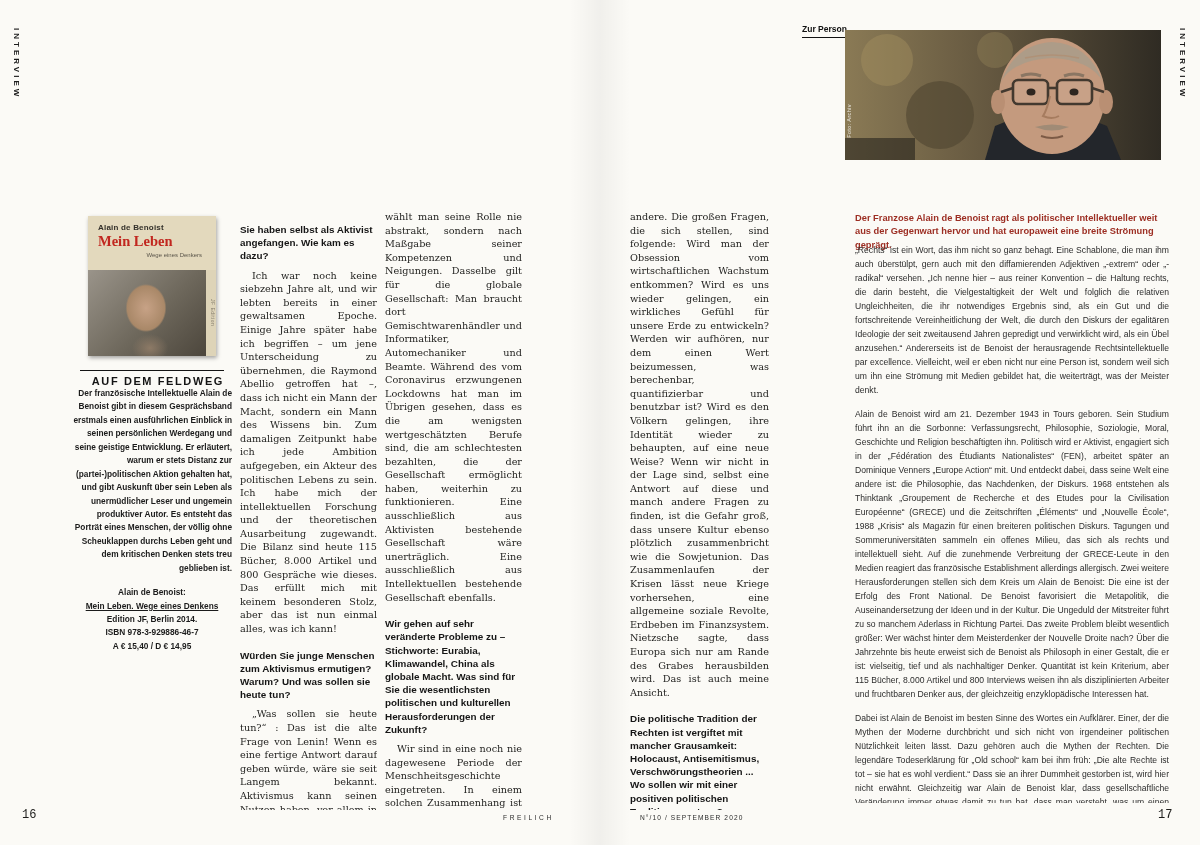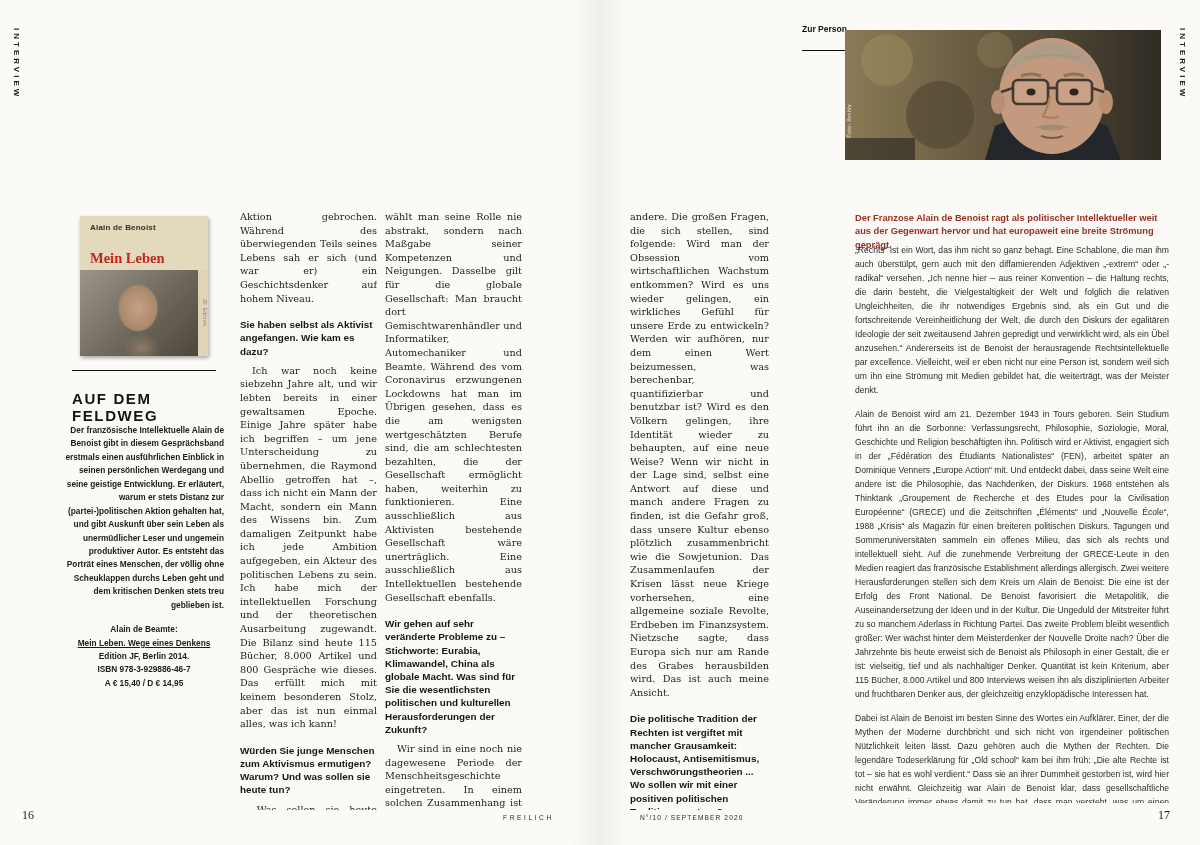--- a/index.html
+++ b/index.html
@@ -20,43 +20,43 @@
   }
   .vlabel.left  { left:12px;  top:28px; }
   .vlabel.right { left:1178px; top:28px; }
 
   
   .pull-quote {
     position:absolute; left:243px; top:20px; width:430px;
     font-family:"DejaVu Serif", serif; font-weight:bold;
     font-size:21.5px; line-height:31px; color:#1b1b19;
   }
-  .book-box { position:absolute; left:64px; top:216px; width:160px; }
+  .book-box { position:absolute; left:72px; top:216px; width:160px; }
   .book-cover {
     width:128px; height:140px; margin:0 auto; position:relative;
     box-shadow:1px 2px 4px rgba(0,0,0,0.35); overflow:hidden; background:#e3d9bd;
   }
   .cover-top { padding:7px 8px 0 10px; height:54px; }
   .cover-author { font-size:8px; font-weight:bold; color:#33302a; letter-spacing:.2px; }
-  .cover-title  { font-family:"Liberation Serif", serif; font-size:14.5px; font-weight:bold; color:#c1271f; margin-top:18px; }
+  .cover-title  { font-family:"Liberation Serif", serif; font-size:14.5px; font-weight:bold; color:#c1271f; margin-top:1px; }
   .cover-sub    { font-size:6px; color:#5a554a; text-align:right; margin-top:2px; line-height:1.3; padding-right:6px; }
   .cover-photo {
     position:absolute; left:0; top:54px; right:10px; bottom:0;
     background:
       radial-gradient(ellipse 34px 40px at 58px 38px, #c7a286 0%, #a98868 55%, rgba(0,0,0,0) 60%),
       radial-gradient(ellipse 26px 20px at 62px 78px, #8d7a66 0%, rgba(0,0,0,0) 70%),
       linear-gradient(135deg, #9a948a 0%, #6e685c 55%, #4c463c 100%);
   }
   .cover-spine {
     position:absolute; right:0; top:54px; bottom:0; width:10px; background:#ded4b8;
     writing-mode:vertical-rl; font-size:5px; color:#8a8170; text-align:center; letter-spacing:.5px;
   }
   .book-heading {
-    margin:14px 8px 0 8px; border-top:1.6px solid #141414; padding-top:19px;
-    text-align:left; font-size:15px; font-weight:bold; letter-spacing:1.6px; color:#141414;
+    margin:14px 8px 0 8px; border-top:1.6px solid #141414; padding-top:4px;
+    text-align:right; font-size:11px; font-weight:bold; letter-spacing:1.6px; color:#141414;
   }
   .book-caption {
     text-align:right; font-size:8.3px; font-weight:bold;
     line-height:1.62; color:#1b1b1b;
   }
   .book-bib { margin-top:11px; text-align:center; font-size:8.3px; font-weight:bold; line-height:1.62; color:#1b1b1b; }
   .book-bib .u { text-decoration:underline; }
 
   
   .col {
@@ -71,21 +71,21 @@
   .col p.q {
     font-family:"Liberation Sans", sans-serif; font-weight:bold;
     font-size:9.9px; line-height:13.2px; text-align:left;
     margin:13px 0 6px 0; text-indent:0; color:#161616;
   }
 
   
   .zur-person-label {
     position:absolute; left:802px; top:24px;
     font-size:8.5px; font-weight:bold; color:#111;
-    border-bottom:1.4px solid #111; padding-bottom:16px;
+    border-bottom:1.4px solid #111; padding-bottom:3px;
   }
   .person-photo {
     position:absolute; left:845px; top:30px; width:316px; height:130px;
     overflow:hidden; background:#4a4234;
   }
   .photo-credit {
     position:absolute; left:846px; top:104px;
     writing-mode:vertical-rl; transform:rotate(180deg);
     font-size:5.5px; color:#f2f0ea; letter-spacing:.4px; opacity:.9;
   }
@@ -97,21 +97,21 @@
     position:absolute; left:855px; top:212px; width:314px;
     font-size:9.3px; font-weight:bold; line-height:1.45; color:#9c2e23;
   }
   .md-body {
     position:absolute; left:855px; top:243px; width:314px; height:560px; overflow:hidden;
     font-size:8.6px; line-height:14px; color:#2c2c2c; text-align:justify;
   }
   .md-body p { margin-bottom:10px; }
 
   
-  .pg-num { position:absolute; top:808px; font-family:Liberation Serif, serif; font-size:12px; color:#1d1d1b; }
+  .pg-num { position:absolute; top:808px; font-family:Liberation Mono, monospace; font-size:12px; color:#1d1d1b; }
   .pg-num.l { left:22px; }
   .pg-num.r { left:1158px; }
   .foot-mag   { position:absolute; left:503px; top:814px; font-size:6.6px; letter-spacing:2.6px; color:#2a2a2a; }
   .foot-issue { position:absolute; left:640px; top:814px; font-size:6.6px; letter-spacing:1.1px; color:#2a2a2a; }
 </style>
 </head>
 <body>
 
 <div class="spread">
   <div class="gutter"></div>
@@ -126,30 +126,29 @@
         <div class="cover-author">Alain de Benoist</div>
         <div class="cover-title">Mein Leben</div>
         <div class="cover-sub">Wege eines Denkers</div>
       </div>
       <div class="cover-photo"></div>
       <div class="cover-spine">JF Edition</div>
     </div>
     <div class="book-heading">AUF DEM FELDWEG</div>
     <div class="book-caption">Der französische Intellektuelle Alain de Benoist gibt in diesem Gesprächsband erstmals einen ausführlichen Einblick in seinen persönlichen Werdegang und seine geistige Entwicklung. Er erläutert, warum er stets Distanz zur (partei-)politischen Aktion gehalten hat, und gibt Auskunft über sein Leben als unermüdlicher Leser und ungemein produktiver Autor. Es entsteht das Porträt eines Menschen, der völlig ohne Scheuklappen durchs Leben geht und dem kritischen Denken stets treu geblieben ist.</div>
     <div class="book-bib">
-      <div>Alain de Beamte:</div>
+      <div>Alain de Benoist:</div>
       <div class="u">Mein Leben. Wege eines Denkens</div>
       <div>Edition JF, Berlin 2014.</div>
       <div>ISBN 978-3-929886-46-7</div>
       <div>A € 15,40 / D € 14,95</div>
     </div>
   </div>
 
   <div class="col col-1">
-    <p>Aktion gebrochen. Während des überwiegenden Teils seines Lebens sah er sich (und war er) ein Geschichtsdenker auf hohem Niveau.</p>
     <p class="q">Sie haben selbst als Aktivist angefangen. Wie kam es dazu?</p>
     <p class="ans">Ich war noch keine siebzehn Jahre alt, und wir lebten bereits in einer gewaltsamen Epoche. Einige Jahre später habe ich begriffen – um jene Unterscheidung zu übernehmen, die Raymond Abellio getroffen hat –, dass ich nicht ein Mann der Macht, sondern ein Mann des Wissens bin. Zum damaligen Zeitpunkt habe ich jede Ambition aufgegeben, ein Akteur des politischen Lebens zu sein. Ich habe mich der intellektuellen Forschung und der theoretischen Ausarbeitung zugewandt. Die Bilanz sind heute 115 Bücher, 8.000 Artikel und 800 Gespräche wie dieses. Das erfüllt mich mit keinem besonderen Stolz, aber das ist nun einmal alles, was ich kann!</p>
     <p class="q">Würden Sie junge Menschen zum Aktivismus ermutigen? Warum? Und was sollen sie heute tun?</p>
     <p class="ans">„Was sollen sie heute tun?“ : Das ist die alte Frage von Lenin! Wenn es eine fertige Antwort darauf geben würde, wäre sie seit Langem bekannt. Aktivismus kann seinen Nutzen haben, vor allem in Notfallsituationen, aber er hat auch seine Grenzen, die schon seit Langem ausgeleuchtet sind.</p>
 
   </div>
 
   <div class="col col-2">
     <p>wählt man seine Rolle nie abstrakt, sondern nach Maßgabe seiner Kompetenzen und Neigungen. Dasselbe gilt für die globale Gesellschaft: Man braucht dort Gemischtwarenhändler und Informatiker, Automechaniker und Beamte. Während des vom Coronavirus erzwungenen Lockdowns hat man im Übrigen gesehen, dass es die am wenigsten wertgeschätzten Berufe sind, die am schlechtesten bezahlten, die der Gesellschaft ermöglicht haben, weiterhin zu funktionieren. Eine ausschließlich aus Aktivisten bestehende Gesellschaft wäre unerträglich. Eine ausschließlich aus Intellektuellen bestehende Gesellschaft ebenfalls.</p>
     <p class="q">Wir gehen auf sehr veränderte Probleme zu – Stichworte: Eurabia, Klimawandel, China als globale Macht. Was sind für Sie die wesentlichsten politischen und kulturellen Herausforderungen der Zukunft?</p>

